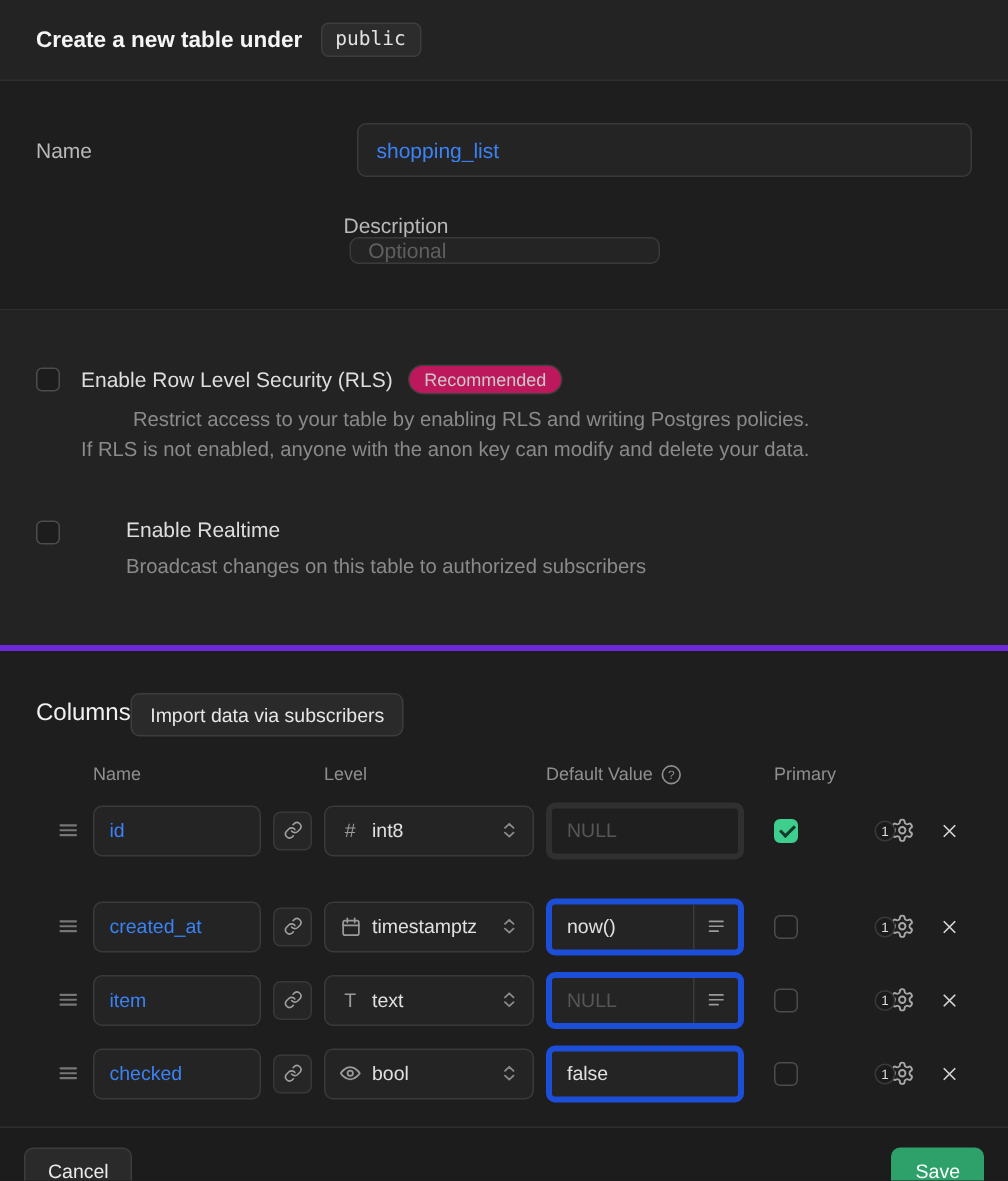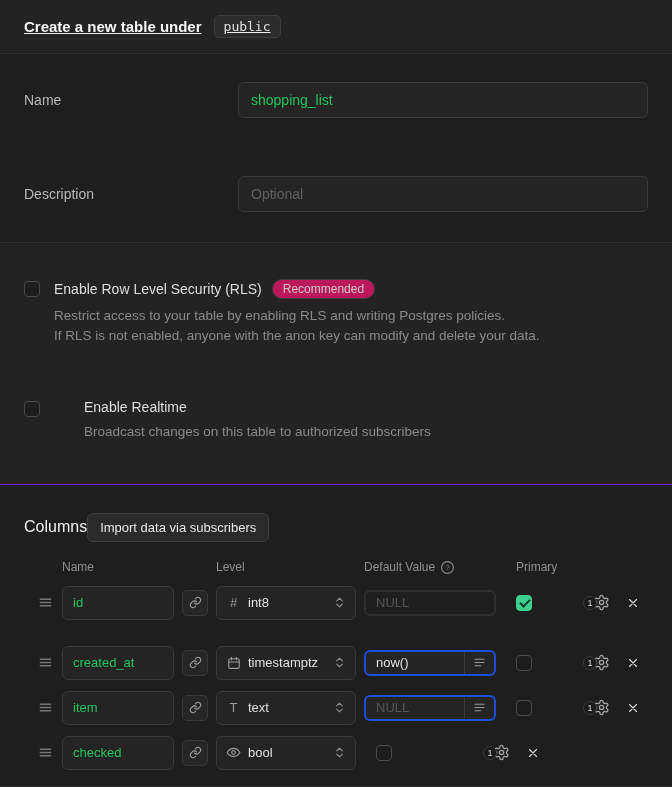--- a/index.html
+++ b/index.html
@@ -8,44 +8,44 @@
     font-family:"Liberation Sans", sans-serif;
     background:#1f1f1f; color:#ededed;
     display:flex; flex-direction:column; overflow:hidden;
   }
   svg { display:block; }
   button { font-family:inherit; }
 
   
   .dialog-header {
     background:#232323; border-bottom:1px solid #2e2e2e;
-    padding:15px 24px; display:flex; align-items:center; gap:12px; flex:0 0 auto;text-decoration:underline;
+    padding:15px 24px; display:flex; align-items:center; gap:12px; flex:0 0 auto;
   }
   .dialog-title { font-size:15px; font-weight:600; color:#f5f5f5; }
   .schema-badge {
     font-family:"DejaVu Sans Mono", monospace; font-size:13px;
     background:#2c2c2c; border:1px solid #3d3d3d; border-radius:5px;
     padding:3px 9px; color:#e2e2e2;
   }
 
   
   .form-section { background:#1e1e1e; border-bottom:1px solid #2e2e2e; padding:28px 24px 30px; flex:0 0 auto; }
   .form-row { display:flex; align-items:center; }
-  .form-row + .form-row { margin-top:58px; }
+  .form-row + .form-row { margin-top:24px;flex-direction:column; }
   .form-label { width:214px; font-size:14px; color:#b8b8b8; }
   .text-input {
     flex:1; height:36px; background:#242424; border:1px solid #3a3a3a; border-radius:6px;
-    padding:0 12px; color:#22c55e; font-size:14px; font-family:inherit; outline:none;
+    padding:0 12px; color:#3b82f6; font-size:14px; font-family:inherit; outline:none;
   }
   .text-input::placeholder { color:#5f5f5f; }
 
   
-  .options-section { background:#232323; border-bottom:1px solid #6d28d9; padding:36px 24px 42px; flex:0 0 auto; }
+  .options-section { background:#232323; border-bottom:4px solid #6d28d9; padding:36px 24px 42px; flex:0 0 auto;text-align:right; }
   .option { display:flex; gap:14px; }
-  .option + .option { margin-top:52px;gap:44px; }
+  .option + .option { margin-top:34px;gap:44px; }
   .checkbox {
     width:16px; height:16px; border:1px solid #4d4d4d; border-radius:4px;
     background:#1d1d1d; flex:0 0 auto; cursor:pointer; position:relative;
   }
   .option .checkbox { margin-top:2px; }
   .checkbox.checked { background:#3ecf8e; border-color:#3ecf8e; }
   .checkbox.checked::after {
     content:""; position:absolute; left:4.5px; top:1.5px; width:4px; height:8px;
     border:solid #15392a; border-width:0 2px 2px 0; transform:rotate(45deg);
   }
@@ -86,21 +86,21 @@
   .type-select {
     height:34px; background:#242424; border:1px solid #3a3a3a; border-radius:6px;
     display:flex; align-items:center; gap:7px; padding:0 9px; font-size:13px; color:#e0e0e0; cursor:pointer;
   }
   .type-icon { display:none; width:15px; justify-content:center; color:#9a9a9a; font-size:13px; }
   .type-icon.visible { display:inline-flex; }
   .type-label { flex:1; overflow:hidden; white-space:nowrap; text-overflow:ellipsis; }
   .chevrons { color:#8a8a8a; display:flex; }
 
   .default-wrap {
-    height:26px; background:#242424; border:2px solid #1d4ed8; border-radius:6px;
+    height:38px; background:#242424; border:4px solid #1d4ed8; border-radius:6px;
     display:flex; overflow:hidden;
   }
   .default-wrap input {
     flex:1; min-width:0; height:100%; background:transparent; border:none; outline:none;
     color:#e0e0e0; font-size:13px; padding:0 10px; font-family:inherit;
   }
   .default-wrap input::placeholder { color:#565656; }
   .default-wrap.disabled { background:#1f1f1f; border-color:#303030; }
   .picker-btn {
     width:30px; align-self:stretch; flex:0 0 auto; border:none; border-left:1px solid #3a3a3a;
@@ -383,20 +383,24 @@
               <circle cx="8" cy="8" r="1.9"></circle>
             </svg>
       </span>
       <span class="type-label">bool</span>
       <span class="chevrons">
         <svg width="13" height="13" viewBox="0 0 16 16" fill="none" stroke="currentColor" stroke-width="1.5" stroke-linecap="round" stroke-linejoin="round">
               <path d="M4.5 6L8 2.7 11.5 6M4.5 10L8 13.3 11.5 10"></path>
             </svg>
       </span>
     </div>
+    <div class="default-wrap">
+      <input value="false" style="">
+
+    </div>
     <div class="primary-cell">
       <span class="checkbox"></span>
     </div>
     <div class="row-actions">
       <span class="settings-wrap">
         <span class="settings-badge">1</span>
         <span>
           <svg width="17" height="17" viewBox="0 0 24 24" fill="none" stroke="currentColor" stroke-width="1.8" stroke-linecap="round" stroke-linejoin="round">
                 <path d="M12.22 2h-.44a2 2 0 0 0-2 2v.18a2 2 0 0 1-1 1.73l-.43.25a2 2 0 0 1-2 0l-.15-.08a2 2 0 0 0-2.73.73l-.22.38a2 2 0 0 0 .73 2.73l.15.1a2 2 0 0 1 1 1.72v.51a2 2 0 0 1-1 1.74l-.15.09a2 2 0 0 0-.73 2.73l.22.38a2 2 0 0 0 2.73.73l.15-.08a2 2 0 0 1 2 0l.43.25a2 2 0 0 1 1 1.73V20a2 2 0 0 0 2 2h.44a2 2 0 0 0 2-2v-.18a2 2 0 0 1 1-1.73l.43-.25a2 2 0 0 1 2 0l.15.08a2 2 0 0 0 2.73-.73l.22-.39a2 2 0 0 0-.73-2.73l-.15-.08a2 2 0 0 1-1-1.74v-.5a2 2 0 0 1 1-1.74l.15-.09a2 2 0 0 0 .73-2.73l-.22-.38a2 2 0 0 0-2.73-.73l-.15.08a2 2 0 0 1-2 0l-.43-.25a2 2 0 0 1-1-1.73V4a2 2 0 0 0-2-2z"></path>
                 <circle cx="12" cy="12" r="3"></circle>

